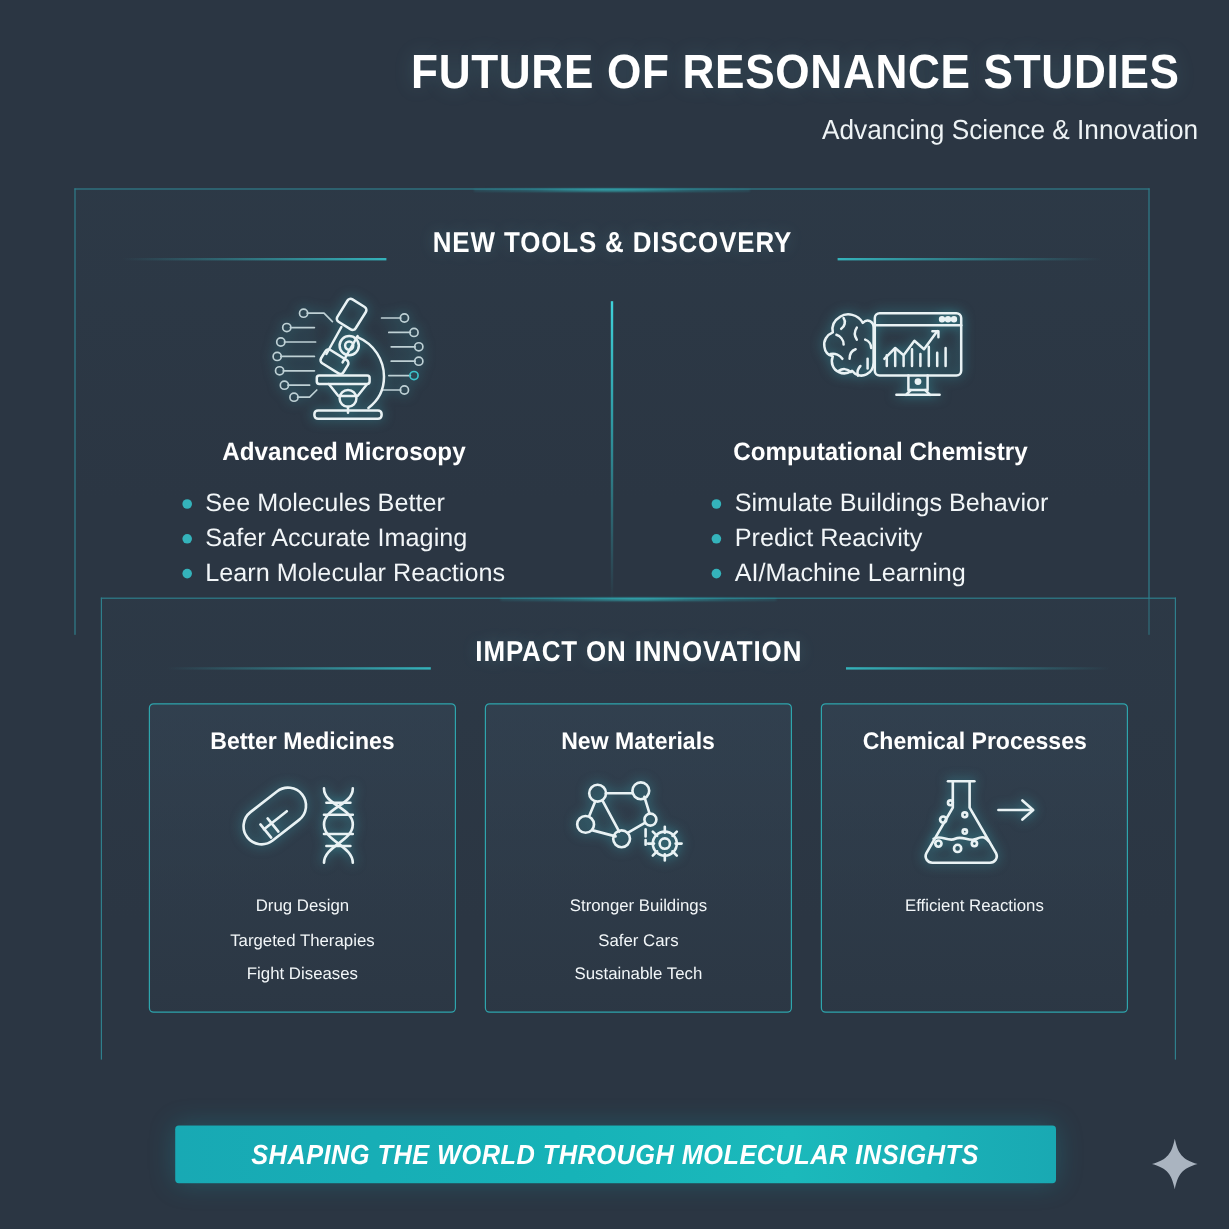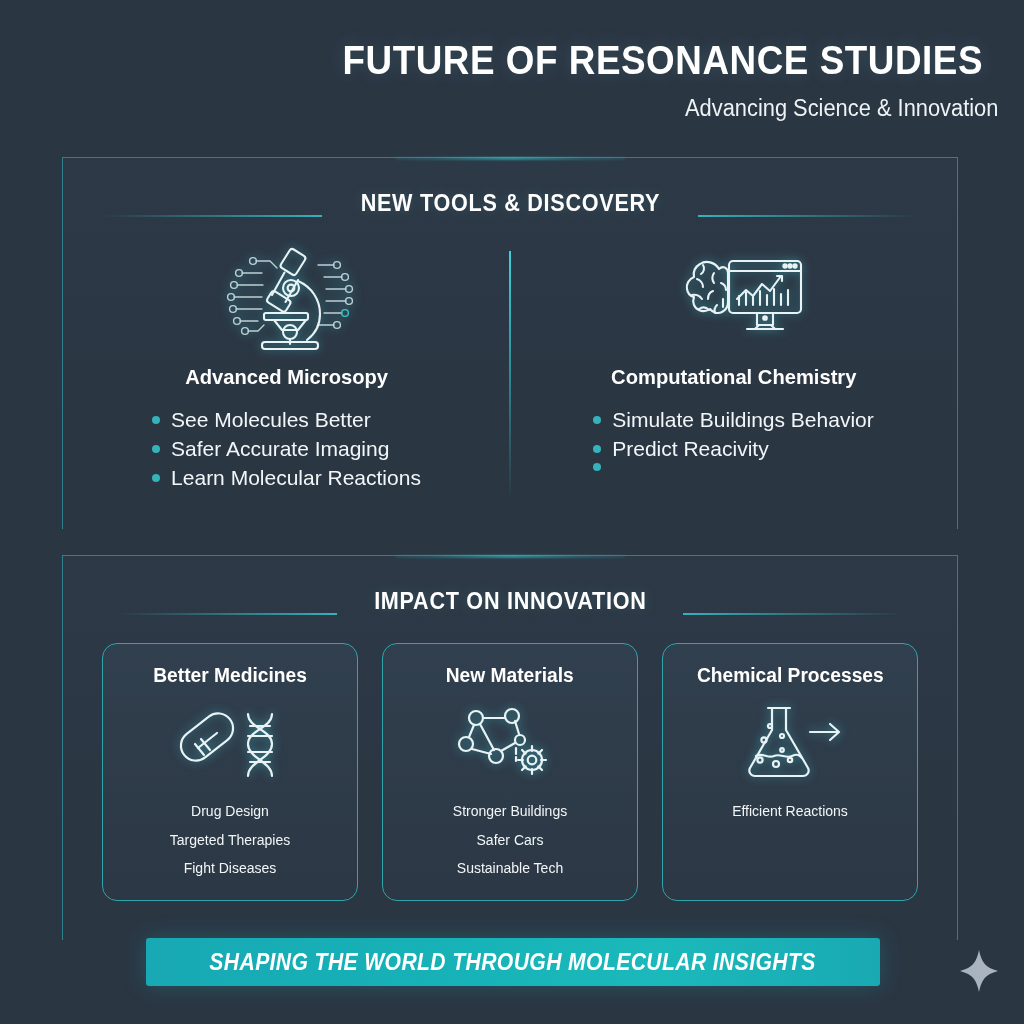--- a/index.html
+++ b/index.html
@@ -42,21 +42,21 @@
   .panel::before{
     content:"";
     position:absolute;
     top:-1px; left:50%;
     transform:translateX(-50%);
     width:230px; height:3px;
     background:radial-gradient(ellipse at center, rgba(60,230,230,.95) 0%, rgba(40,190,200,.35) 45%, rgba(40,190,200,0) 100%);
     filter:blur(1px);
   }
   #panel-tools { top:157px; height:372px; }
-  #panel-impact { top:555px; height:385px; }
+  #panel-impact { top:498px; height:385px;margin-left:22px; }
 
   
   .section-head {
     display:flex;
     align-items:flex-end;
     justify-content:center;
     gap:22px;
     margin-top:31px;
   }
   .rule { height:2px; width:220px; }
@@ -104,21 +104,21 @@
   .cards {
     display:flex;
     justify-content:center;
     gap:24px;
     margin-top:28px;
   }
   .card {
     width:256px;
     height:258px;
     border:1.5px solid #2ea5ad;
-    border-radius:15px;
+    border-radius:4px;
     background:linear-gradient(180deg, rgba(53,70,86,.55) 0%, rgba(45,58,71,.35) 100%);
     display:flex;
     flex-direction:column;
     align-items:center;
     padding-top:20px;
   }
   .card-title {
     font-size:20px;
     font-weight:bold;
     color:#ffffff;
@@ -277,20 +277,21 @@
         <li>
             <span class="dot"></span>
             <span>Simulate Buildings Behavior</span>
           </li>
         <li>
             <span class="dot"></span>
             <span>Predict Reacivity</span>
           </li>
         <li>
             <span class="dot"></span>
+            <span>AI/Machine Learning</span>
           </li>
       </ul>
     </div>
   </div>
 </div>
 
 <div class="panel" id="panel-impact">
 
   <div class="section-head">
     <span class="rule left"></span>

